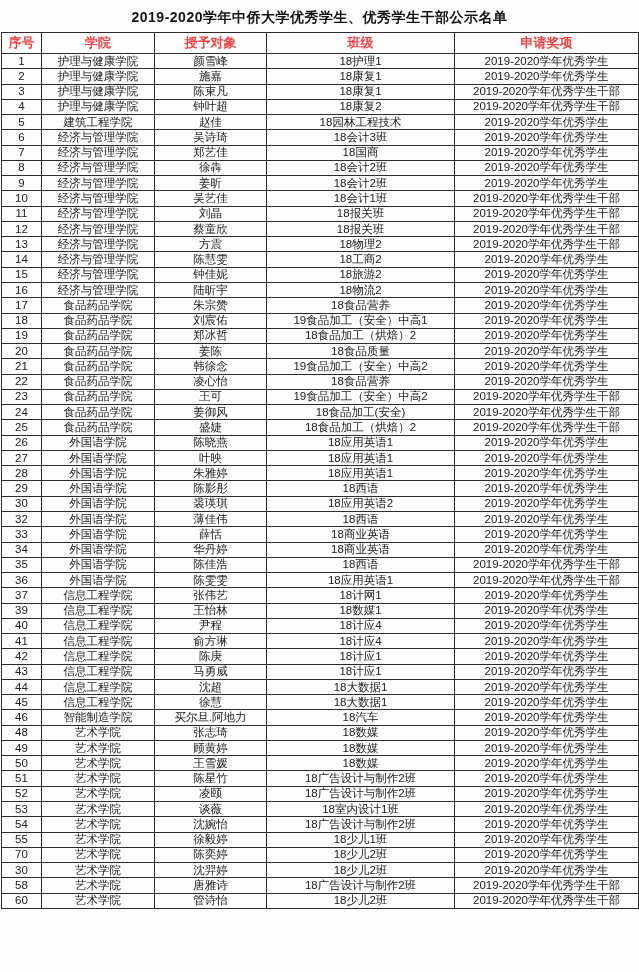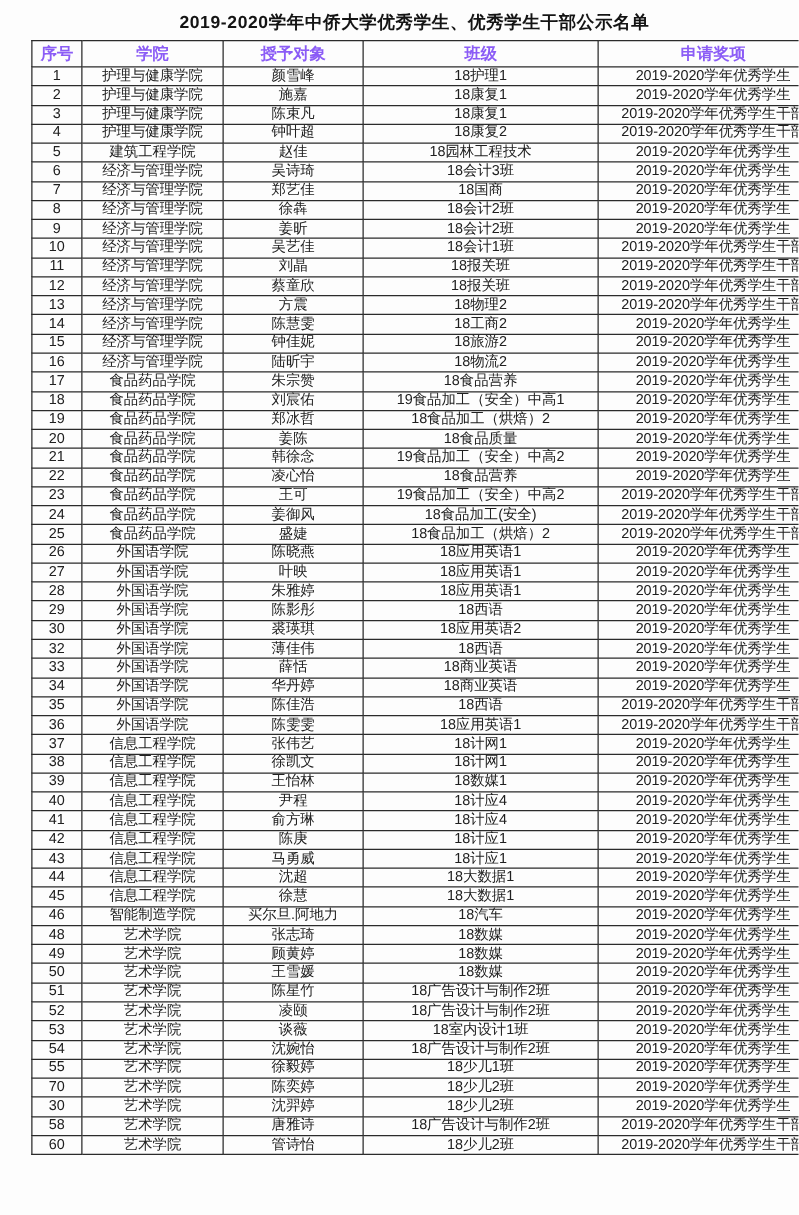--- a/index.html
+++ b/index.html
@@ -8,21 +8,20 @@
     background: #ffffff;
     font-family: "Liberation Sans", sans-serif;
   }
   .page {
     width: 639px;
     height: 972px;
     background: #fdfdfd;
     color: #1c1c1c;
     overflow: hidden;
     box-sizing: border-box;
-    padding-left: 24px;
   }
   .doc-title {
     height: 32px;
     line-height: 34px;
     text-align: center;
     font-size: 14px;
     font-weight: bold;
     letter-spacing: 0.5px;
     color: #141414;
   }
@@ -36,21 +35,21 @@
     border: 1px solid #2b2b2b;
     padding: 0 1px;
     text-align: center;
     overflow: hidden;
     white-space: nowrap;
   }
   table.roster th {
     height: 20px;
     font-size: 13px;
     font-weight: bold;
-    color: #8b5cf6;
+    color: #ef4444;
   }
   table.roster td {
     height: 14.28px;
     font-size: 11.5px;
     line-height: 13px;
     color: #202020;
   }
   col.c-index  { width: 40px; }
   col.c-college{ width: 113px; }
   col.c-name   { width: 112px; }
@@ -327,27 +326,20 @@
           <td>2019-2020学年优秀学生干部</td>
         </tr>
         <tr>
           <td>37</td>
           <td>信息工程学院</td>
           <td>张伟艺</td>
           <td>18计网1</td>
           <td>2019-2020学年优秀学生</td>
         </tr>
         <tr>
-          <td>38</td>
-          <td>信息工程学院</td>
-          <td>徐凯文</td>
-          <td>18计网1</td>
-          <td>2019-2020学年优秀学生</td>
-        </tr>
-        <tr>
           <td>39</td>
           <td>信息工程学院</td>
           <td>王怡林</td>
           <td>18数媒1</td>
           <td>2019-2020学年优秀学生</td>
         </tr>
         <tr>
           <td>40</td>
           <td>信息工程学院</td>
           <td>尹程</td>

